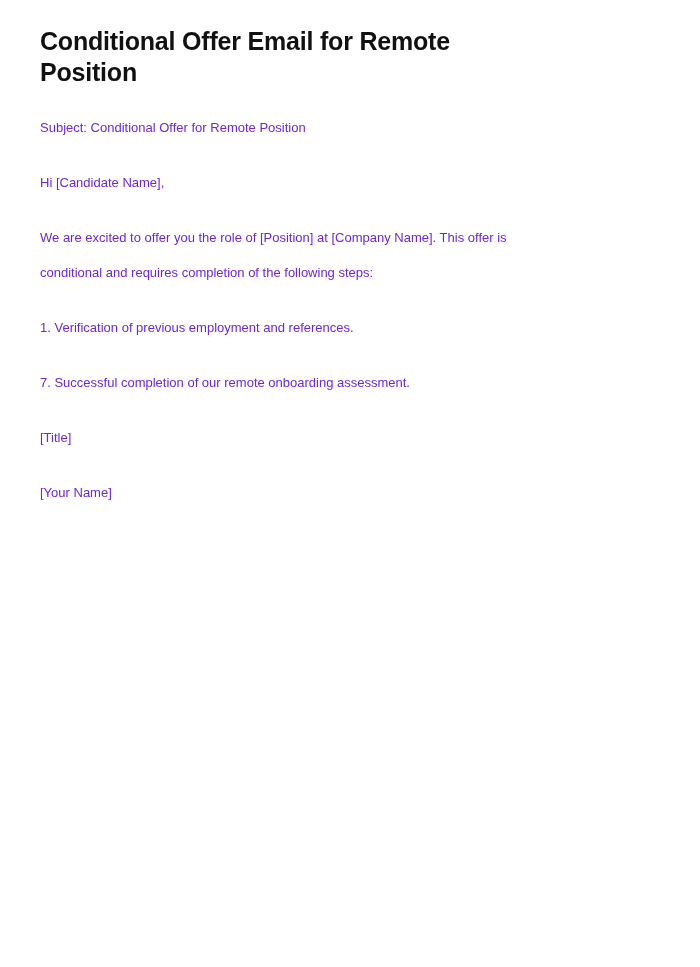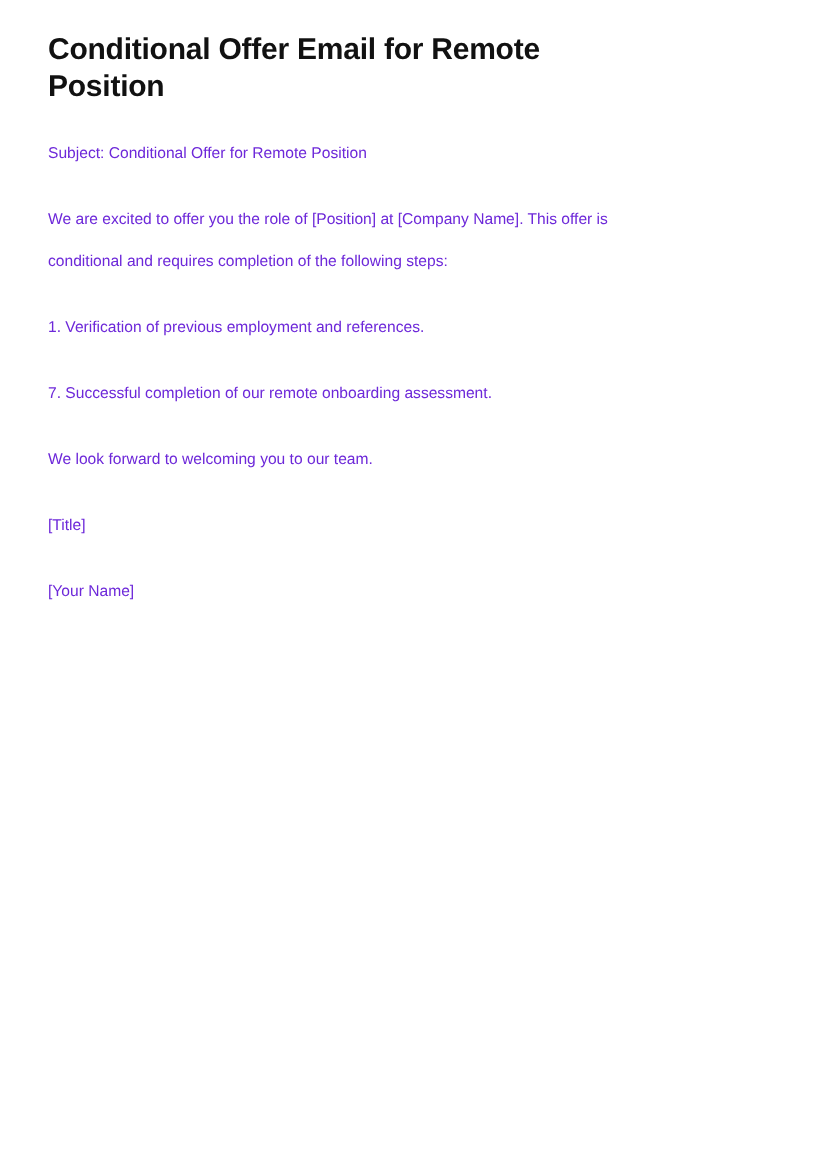--- a/index.html
+++ b/index.html
@@ -35,29 +35,29 @@
   p.para:last-child { margin-bottom: 0; }
 </style>
 </head>
 <body>
 
 <div class="page">
   <h1 class="doc-title">Conditional Offer Email for Remote Position</h1>
 
   <p class="para">Subject: Conditional Offer for Remote Position</p>
 
+  <p class="para">Hi [Candidate Name],</p>
 
   <p class="para">We are excited to offer you the role of [Position] at [Company Name]. This offer is conditional and requires completion of the following steps:</p>
 
   <p class="para">1. Verification of previous employment and references.</p>
 
   <p class="para">7. Successful completion of our remote onboarding assessment.</p>
 
 
 
-  <p class="para">We look forward to welcoming you to our team.</p>
 
 
   <p class="para">[Title]</p>
 
   <p class="para">[Your Name]</p>
 
 </div>
 
 </body></html>

